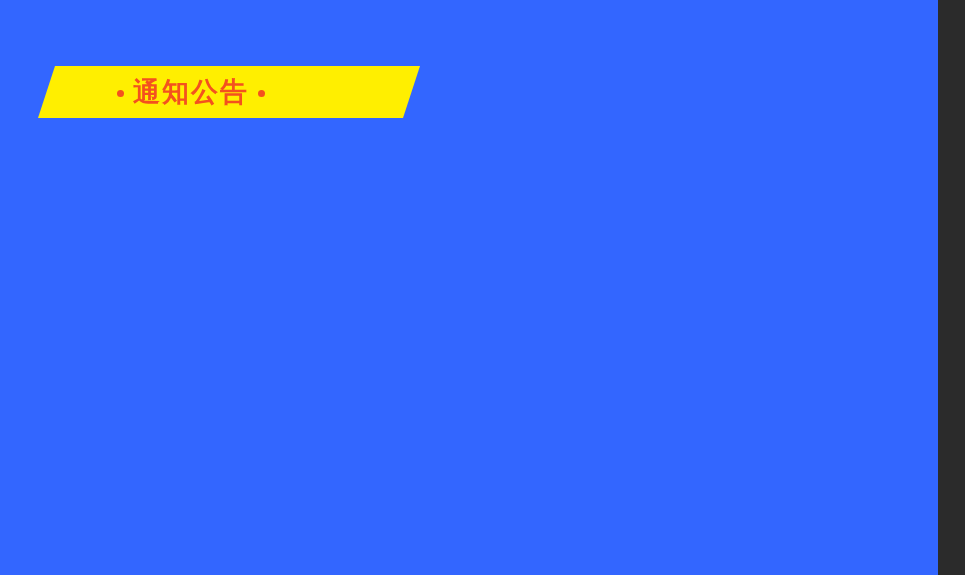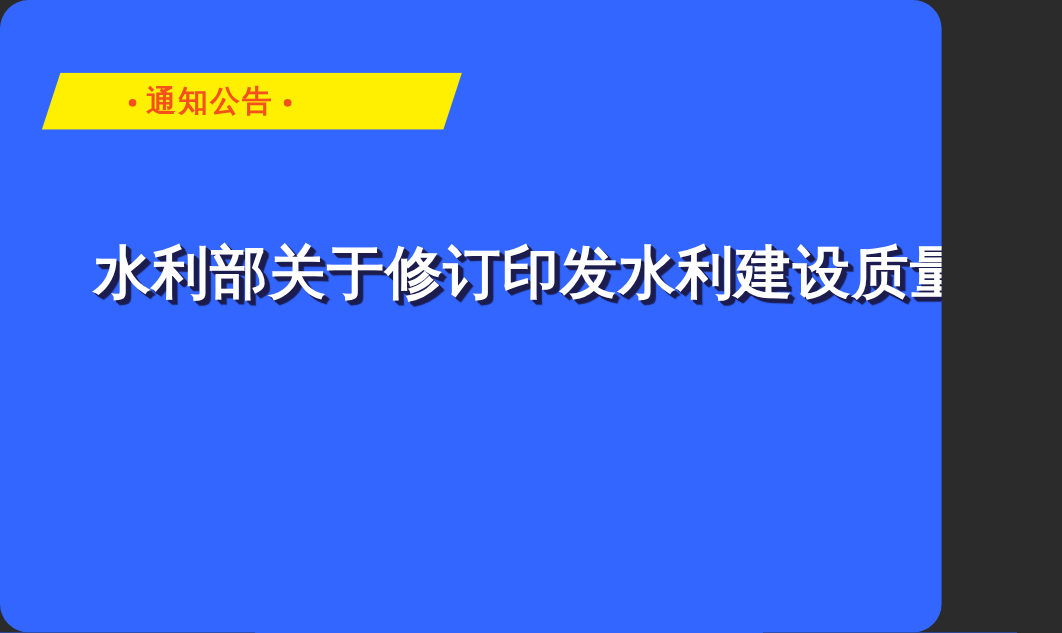--- a/index.html
+++ b/index.html
@@ -7,26 +7,25 @@
     margin: 0;
     padding: 0;
   }
   body {
     background: #2b2b2b;
     font-family: "Liberation Sans", "DejaVu Sans", sans-serif;
   }
 
   .banner-card {
     position: relative;
-    width: 856px;
+    width: 938px;
     height: 575px;
     overflow: hidden;
     background: #3366ff;
     box-sizing: border-box;
-    border-radius: 26px;
   }
 
   
   .tag-wrap {
     position: absolute;
     left: 38px;
     top: 66px;
     width: 382px;
     height: 52px;
   }
@@ -118,17 +117,16 @@
   <div class="tag-wrap">
     <div class="tag-shape"></div>
     <div class="tag-text">
       <span class="tag-dot"></span>
       <span>通知公告</span>
       <span class="tag-dot"></span>
     </div>
   </div>
 
   <div class="headline">
-    <span class="line">水利部关于修订印发水利建设质量</span>
   </div>
 
 
 </div>
 
 </body></html>

